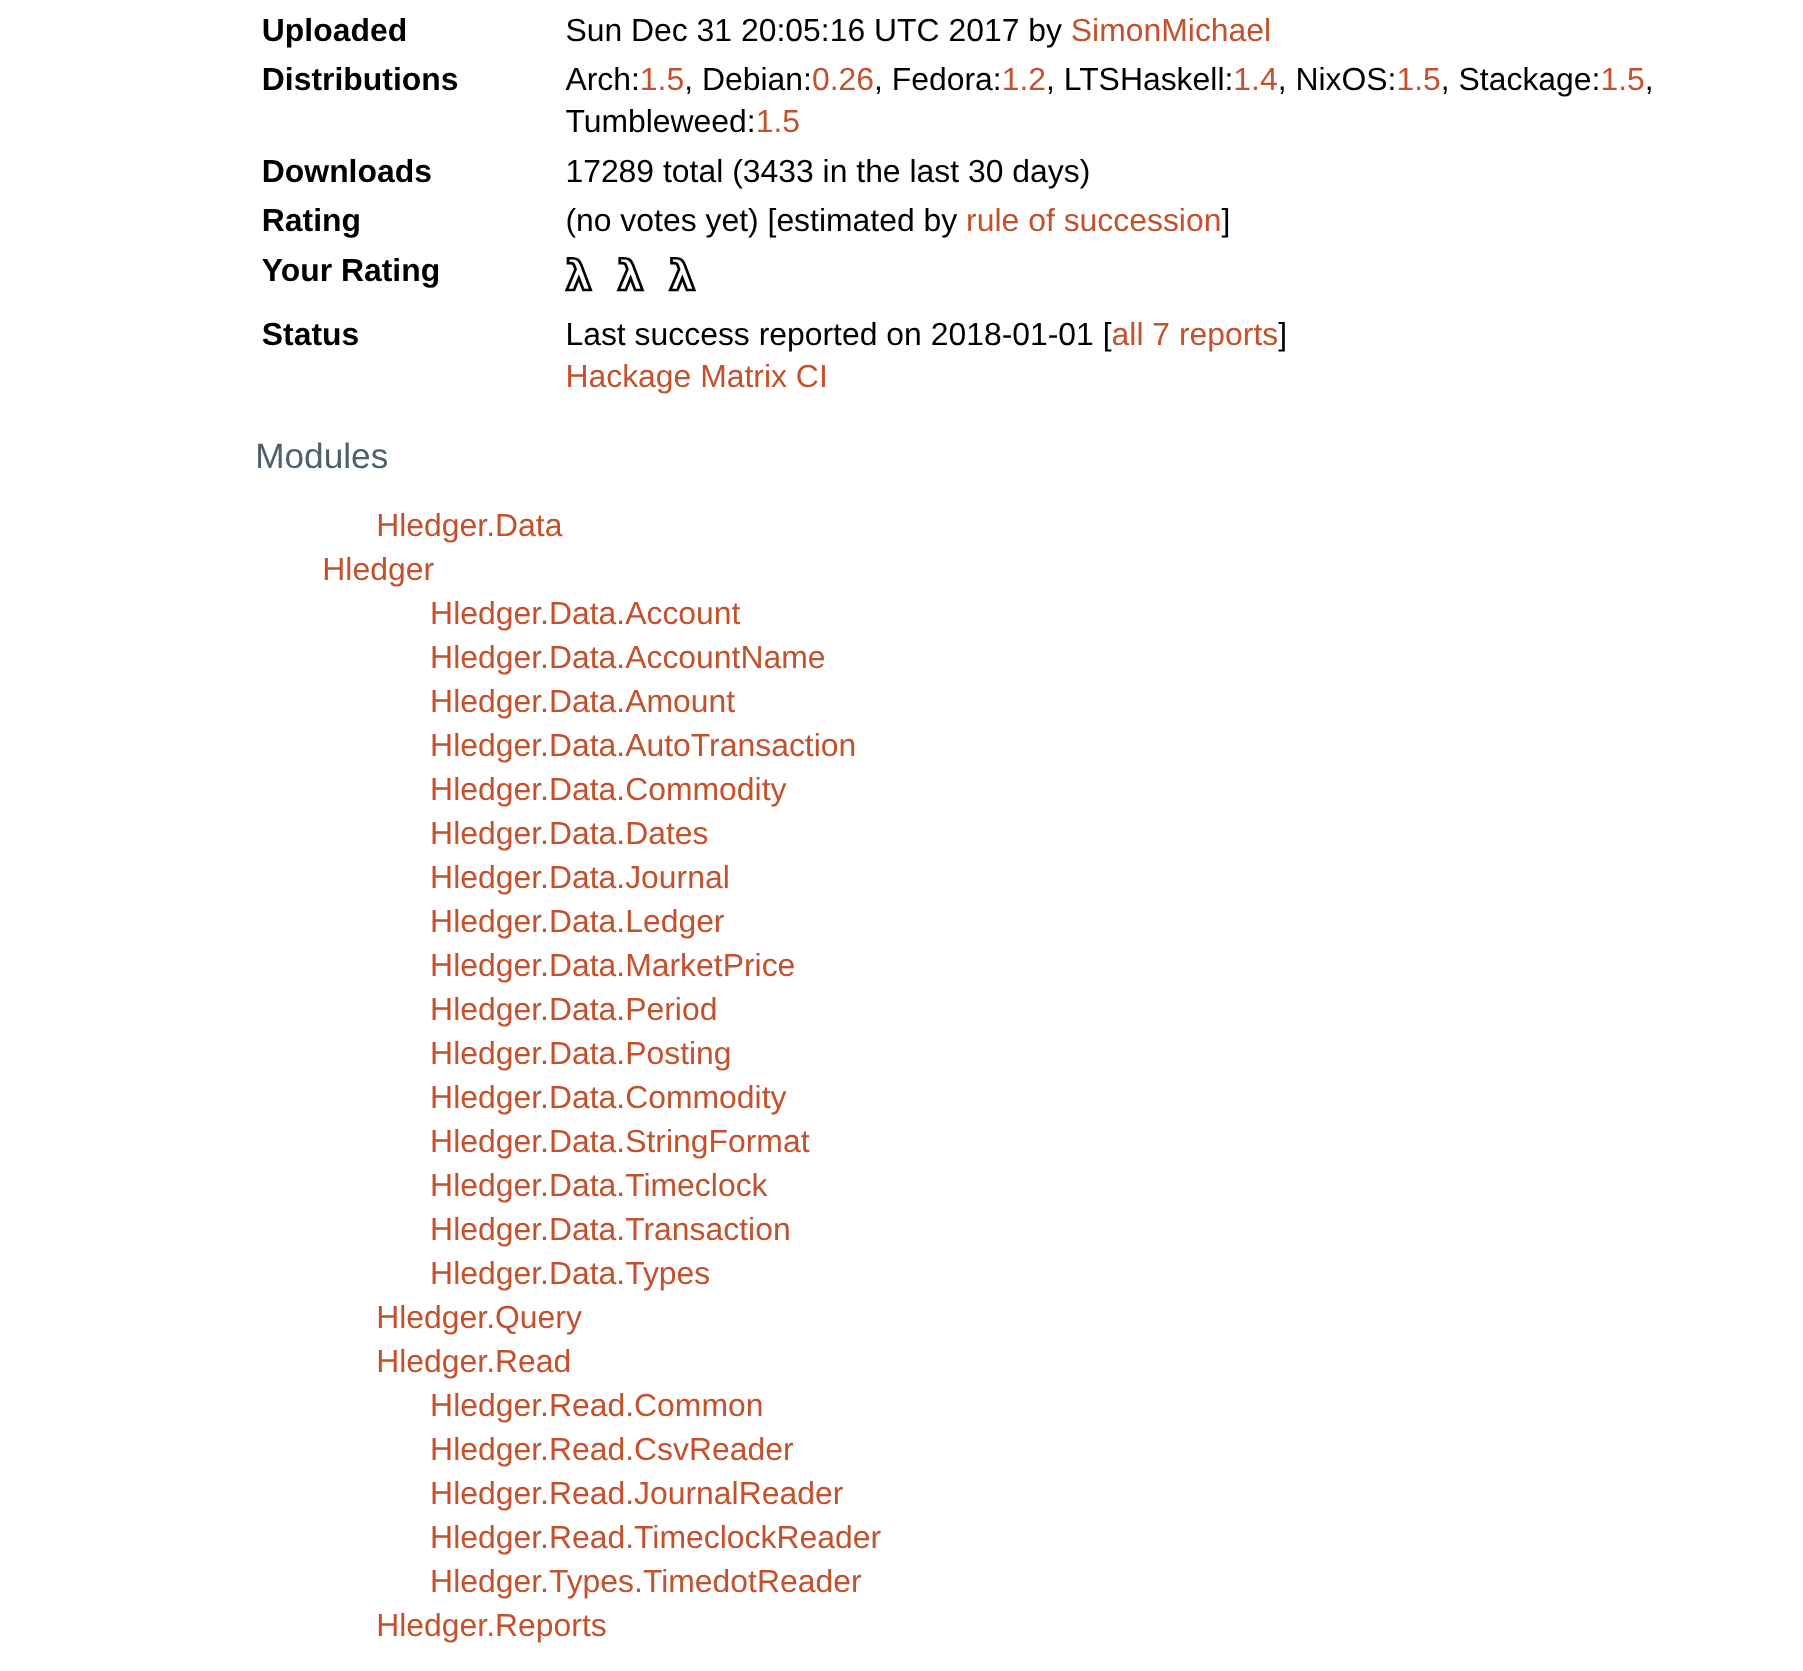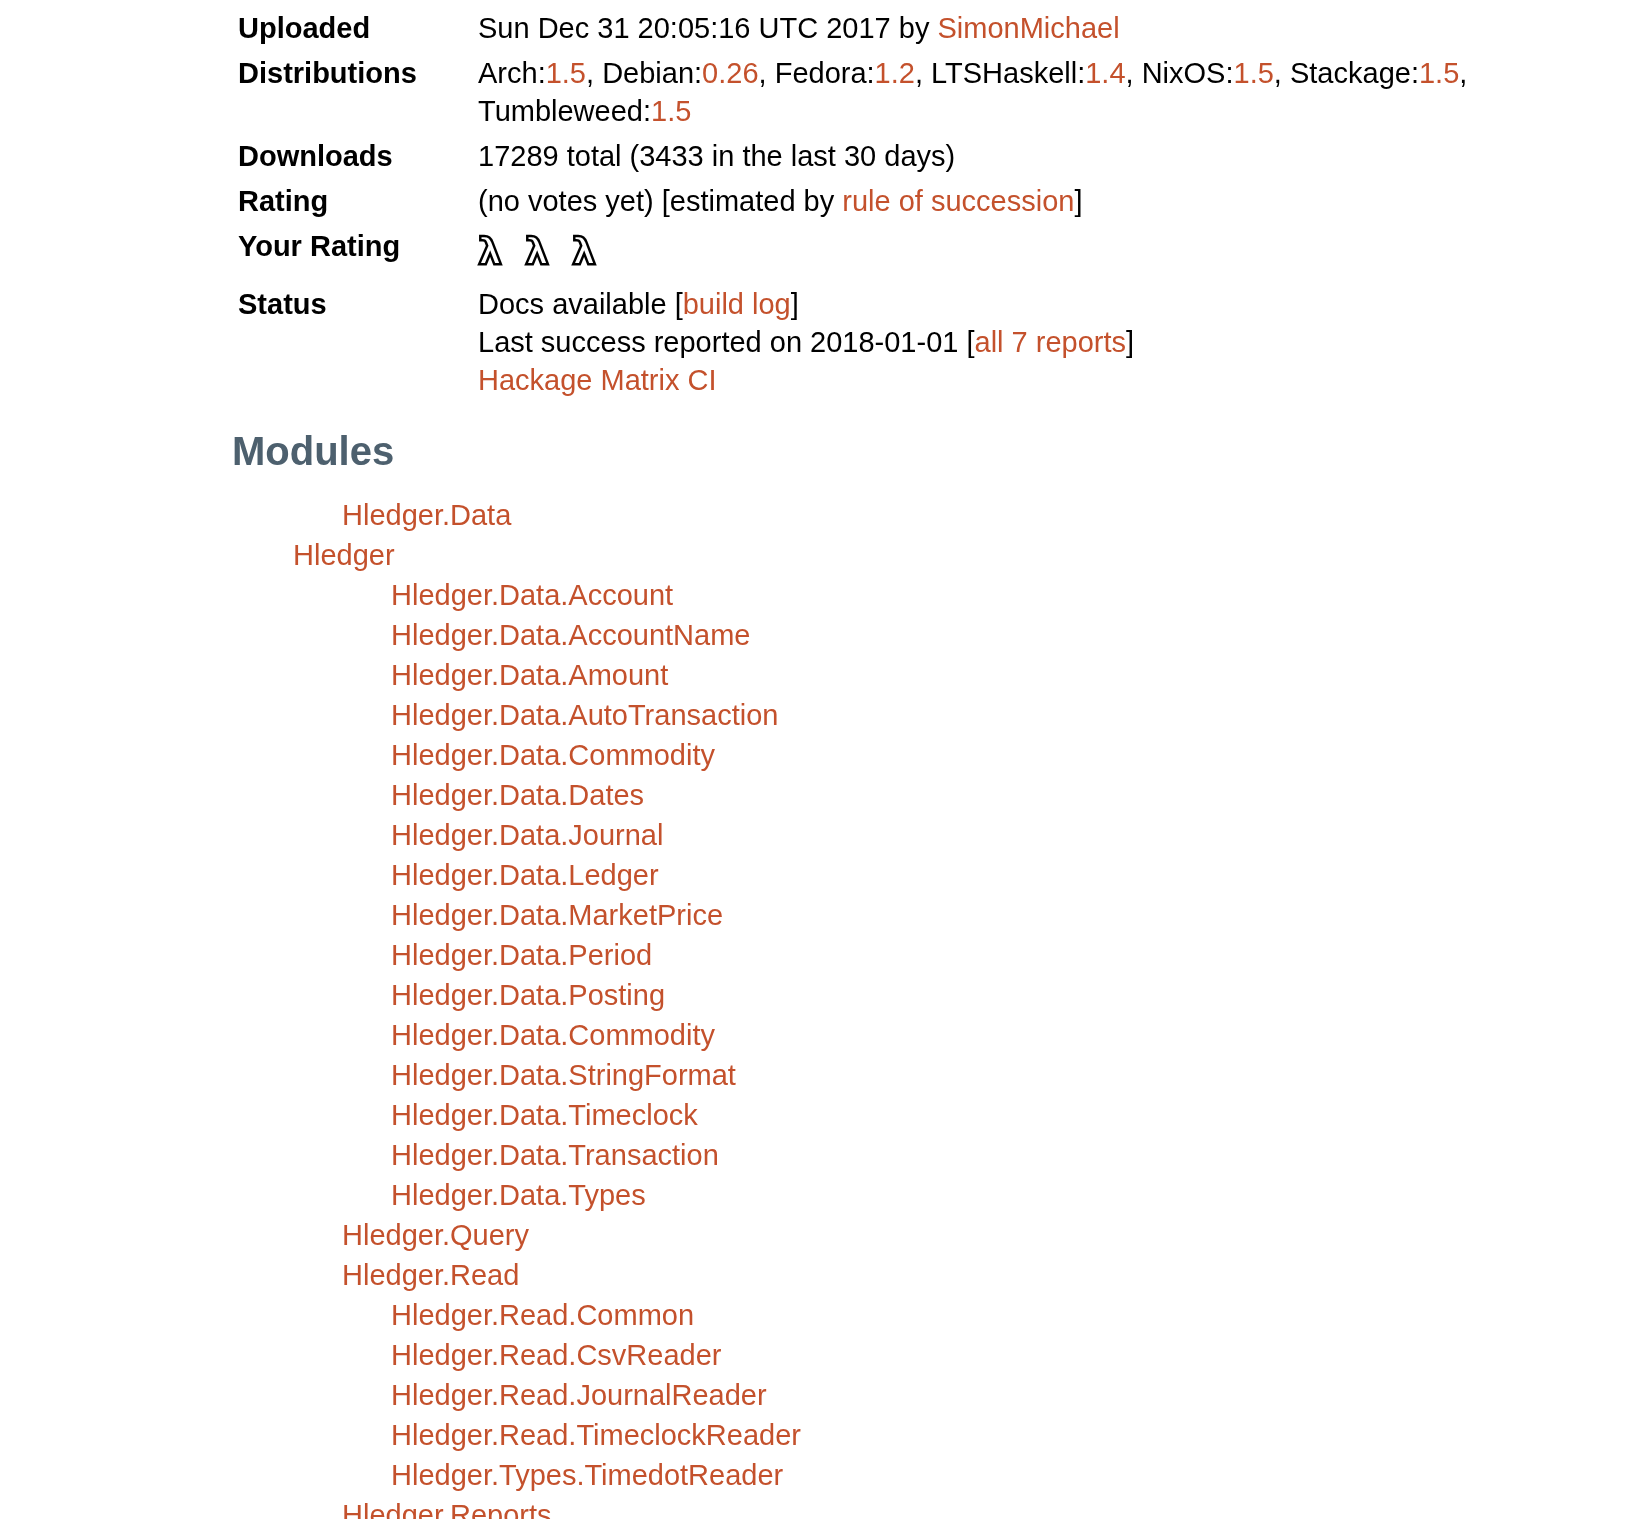--- a/index.html
+++ b/index.html
@@ -18,20 +18,21 @@
     font-size: 29px;
   }
   .page { padding: 6px 0 0 238px; }
 
   
   .prow {
     display: grid;
     grid-template-columns: 240px 1fr;
     padding: 3px 0 4px 0;
     max-width: 1280px;
+    gap: 36px;
   }
   .plabel {
     font-weight: 700;
     line-height: 38px;
     white-space: nowrap;
   }
   .pvalue { min-width: 0; }
   .vline {
     line-height: 38px;
     white-space: nowrap;
@@ -55,22 +56,22 @@
     margin-right: 23px;
     cursor: pointer;
   }
   @supports not (-webkit-text-stroke: 1px black) {
     .lambda { color: #000000; }
   }
 
   
   h2.modules-heading {
     color: var(--heading);
-    font-size: 40px;
-    font-weight: 700;
+    font-size: 32px;
+    font-weight: 400;
     line-height: 40px;
     margin: 28px 0 0 -6px;
   }
   .module-list { margin: 24px 0 0 55px; }
   .mitem { line-height: 40px; white-space: nowrap; }
   .mitem.lvl1 { padding-left: 49px; }
   .mitem.lvl2 { padding-left: 98px; }
 </style>
 </head>
 <body>
@@ -104,21 +105,20 @@
       </div>
       <div class="prow">
         <div class="plabel">Your Rating</div>
         <div class="pvalue">
           <div class="vline lambda-row"><span class="lambda">λ</span><span class="lambda">λ</span><span class="lambda">λ</span></div>
         </div>
       </div>
       <div class="prow">
         <div class="plabel">Status</div>
         <div class="pvalue">
-          <div class="vline"><span class="seg">Docs available [</span><a class="link">build log</a><span class="seg">]</span></div>
           <div class="vline"><span class="seg">Last success reported on 2018-01-01 [</span><a class="link">all 7 reports</a><span class="seg">]</span></div>
           <div class="vline"><a class="link">Hackage Matrix CI</a></div>
         </div>
       </div>
     </div>
   <h2 class="modules-heading">Modules</h2>
   <div id="module-list" class="module-list">
       <div class="mitem lvl1"><a class="link">Hledger.Data</a></div>
       <div class="mitem lvl0"><a class="link">Hledger</a></div>
       <div class="mitem lvl2"><a class="link">Hledger.Data.Account</a></div>

